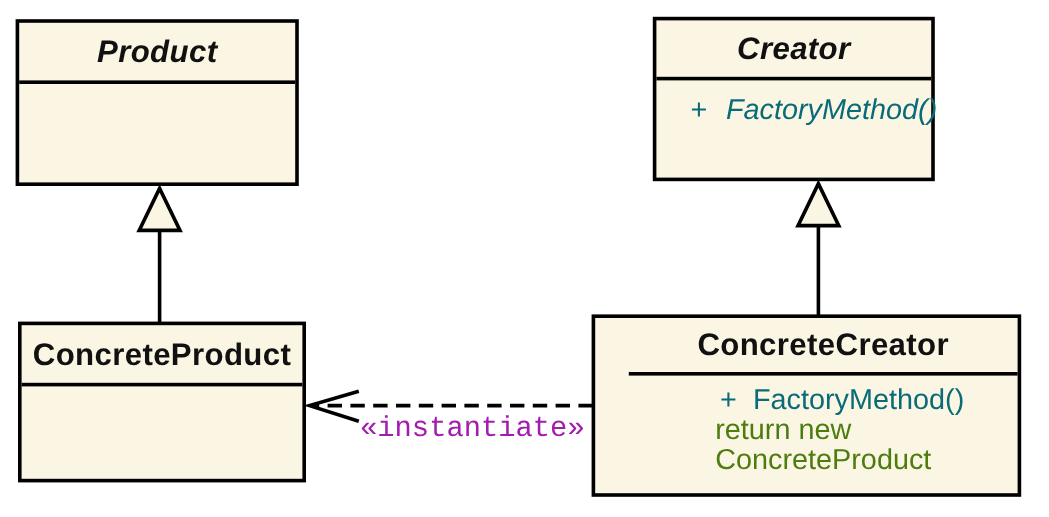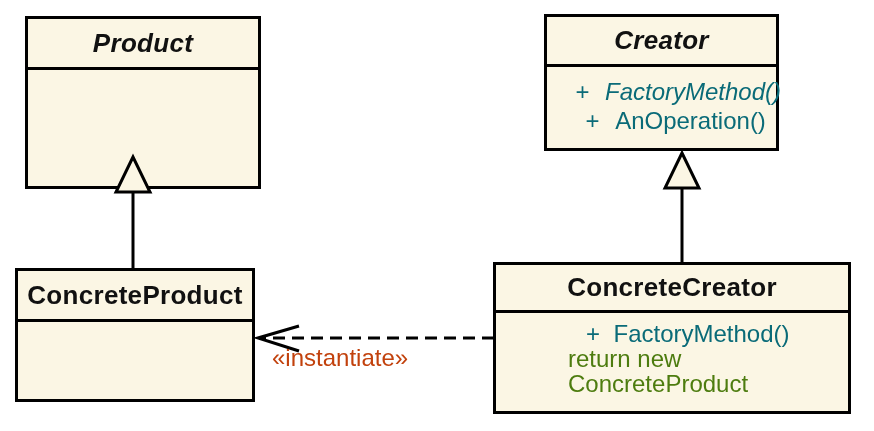--- a/index.html
+++ b/index.html
@@ -59,26 +59,27 @@
     width: 874px; height: 431px;
     z-index: 2;
     pointer-events: none;
   }
   .edge-line { stroke: #000000; stroke-width: 3; fill: none; }
   .edge-dashed { stroke: #000000; stroke-width: 3; fill: none; stroke-dasharray: 12 7; }
   .tri-head { stroke: #000000; stroke-width: 3; fill: #FBF6E4; stroke-linejoin: miter; }
   .open-head { stroke: #000000; stroke-width: 3; fill: none; stroke-linejoin: miter; }
   .edge-label {
     position: absolute;
-    left: 272px;
+    left: 300px;
     top: 344px;
     font-size: 24px;
-    color: #c2410c;
+    color: #a21caf;
     z-index: 3;
     white-space: nowrap;
+    font-family: Liberation Mono, monospace;
   }
 </style>
 </head>
 <body>
 
 <div class="canvas">
 
   <svg class="connectors" viewBox="0 0 874 431" aria-hidden="true">
     <g>
       <line class="edge-line" x1="133" y1="192" x2="133" y2="269"></line>
@@ -87,49 +88,46 @@
     <g>
       <line class="edge-line" x1="682" y1="188" x2="682" y2="263"></line>
       <polygon class="tri-head" points="682,153 665,188 699,188"></polygon>
     </g>
     <g>
       <line class="edge-dashed" x1="494" y1="338" x2="262" y2="338"></line>
       <polyline class="open-head" points="299,326 258,338 299,351"></polyline>
     </g>
   </svg>
 
-  <div class="uml-class abstract" style="left:25px; top:16px; width:236px; height:173px;">
+  <div class="uml-class abstract" style="left:13px; top:16px; width:236px; height:139px;">
     <div class="title-compartment" style="height:51px;">
       <span class="class-title">Product</span>
     </div>
     <div class="body-compartment"></div>
   </div>
 
   <div class="uml-class abstract" style="left:544px; top:14px; width:235px; height:137px;">
     <div class="title-compartment" style="height:50px;">
       <span class="class-title">Creator</span>
     </div>
     <div class="body-compartment creator-body">
       <div class="method-line">
         <span class="vis">+</span><span class="method-name abstract-op">FactoryMethod()</span>
       </div>
-      <div class="method-line">
-        <span class="vis">+</span><span class="method-name">AnOperation()</span>
-      </div>
     </div>
   </div>
 
   <div class="uml-class" style="left:15px; top:268px; width:240px; height:134px;">
     <div class="title-compartment" style="height:51px;">
       <span class="class-title">ConcreteProduct</span>
     </div>
     <div class="body-compartment"></div>
   </div>
 
-  <div class="uml-class" style="left:493px; top:262px; width:358px; height:152px;">
+  <div class="uml-class" style="left:493px; top:262px; width:358px; height:152px;padding-left:28px;">
     <div class="title-compartment" style="height:48px;">
       <span class="class-title">ConcreteCreator</span>
     </div>
     <div class="body-compartment cc-body">
       <div class="method-line">
         <span class="vis">+</span><span class="method-name">FactoryMethod()</span>
       </div>
       <div class="note-line">return new</div>
       <div class="note-line">ConcreteProduct</div>
     </div>

